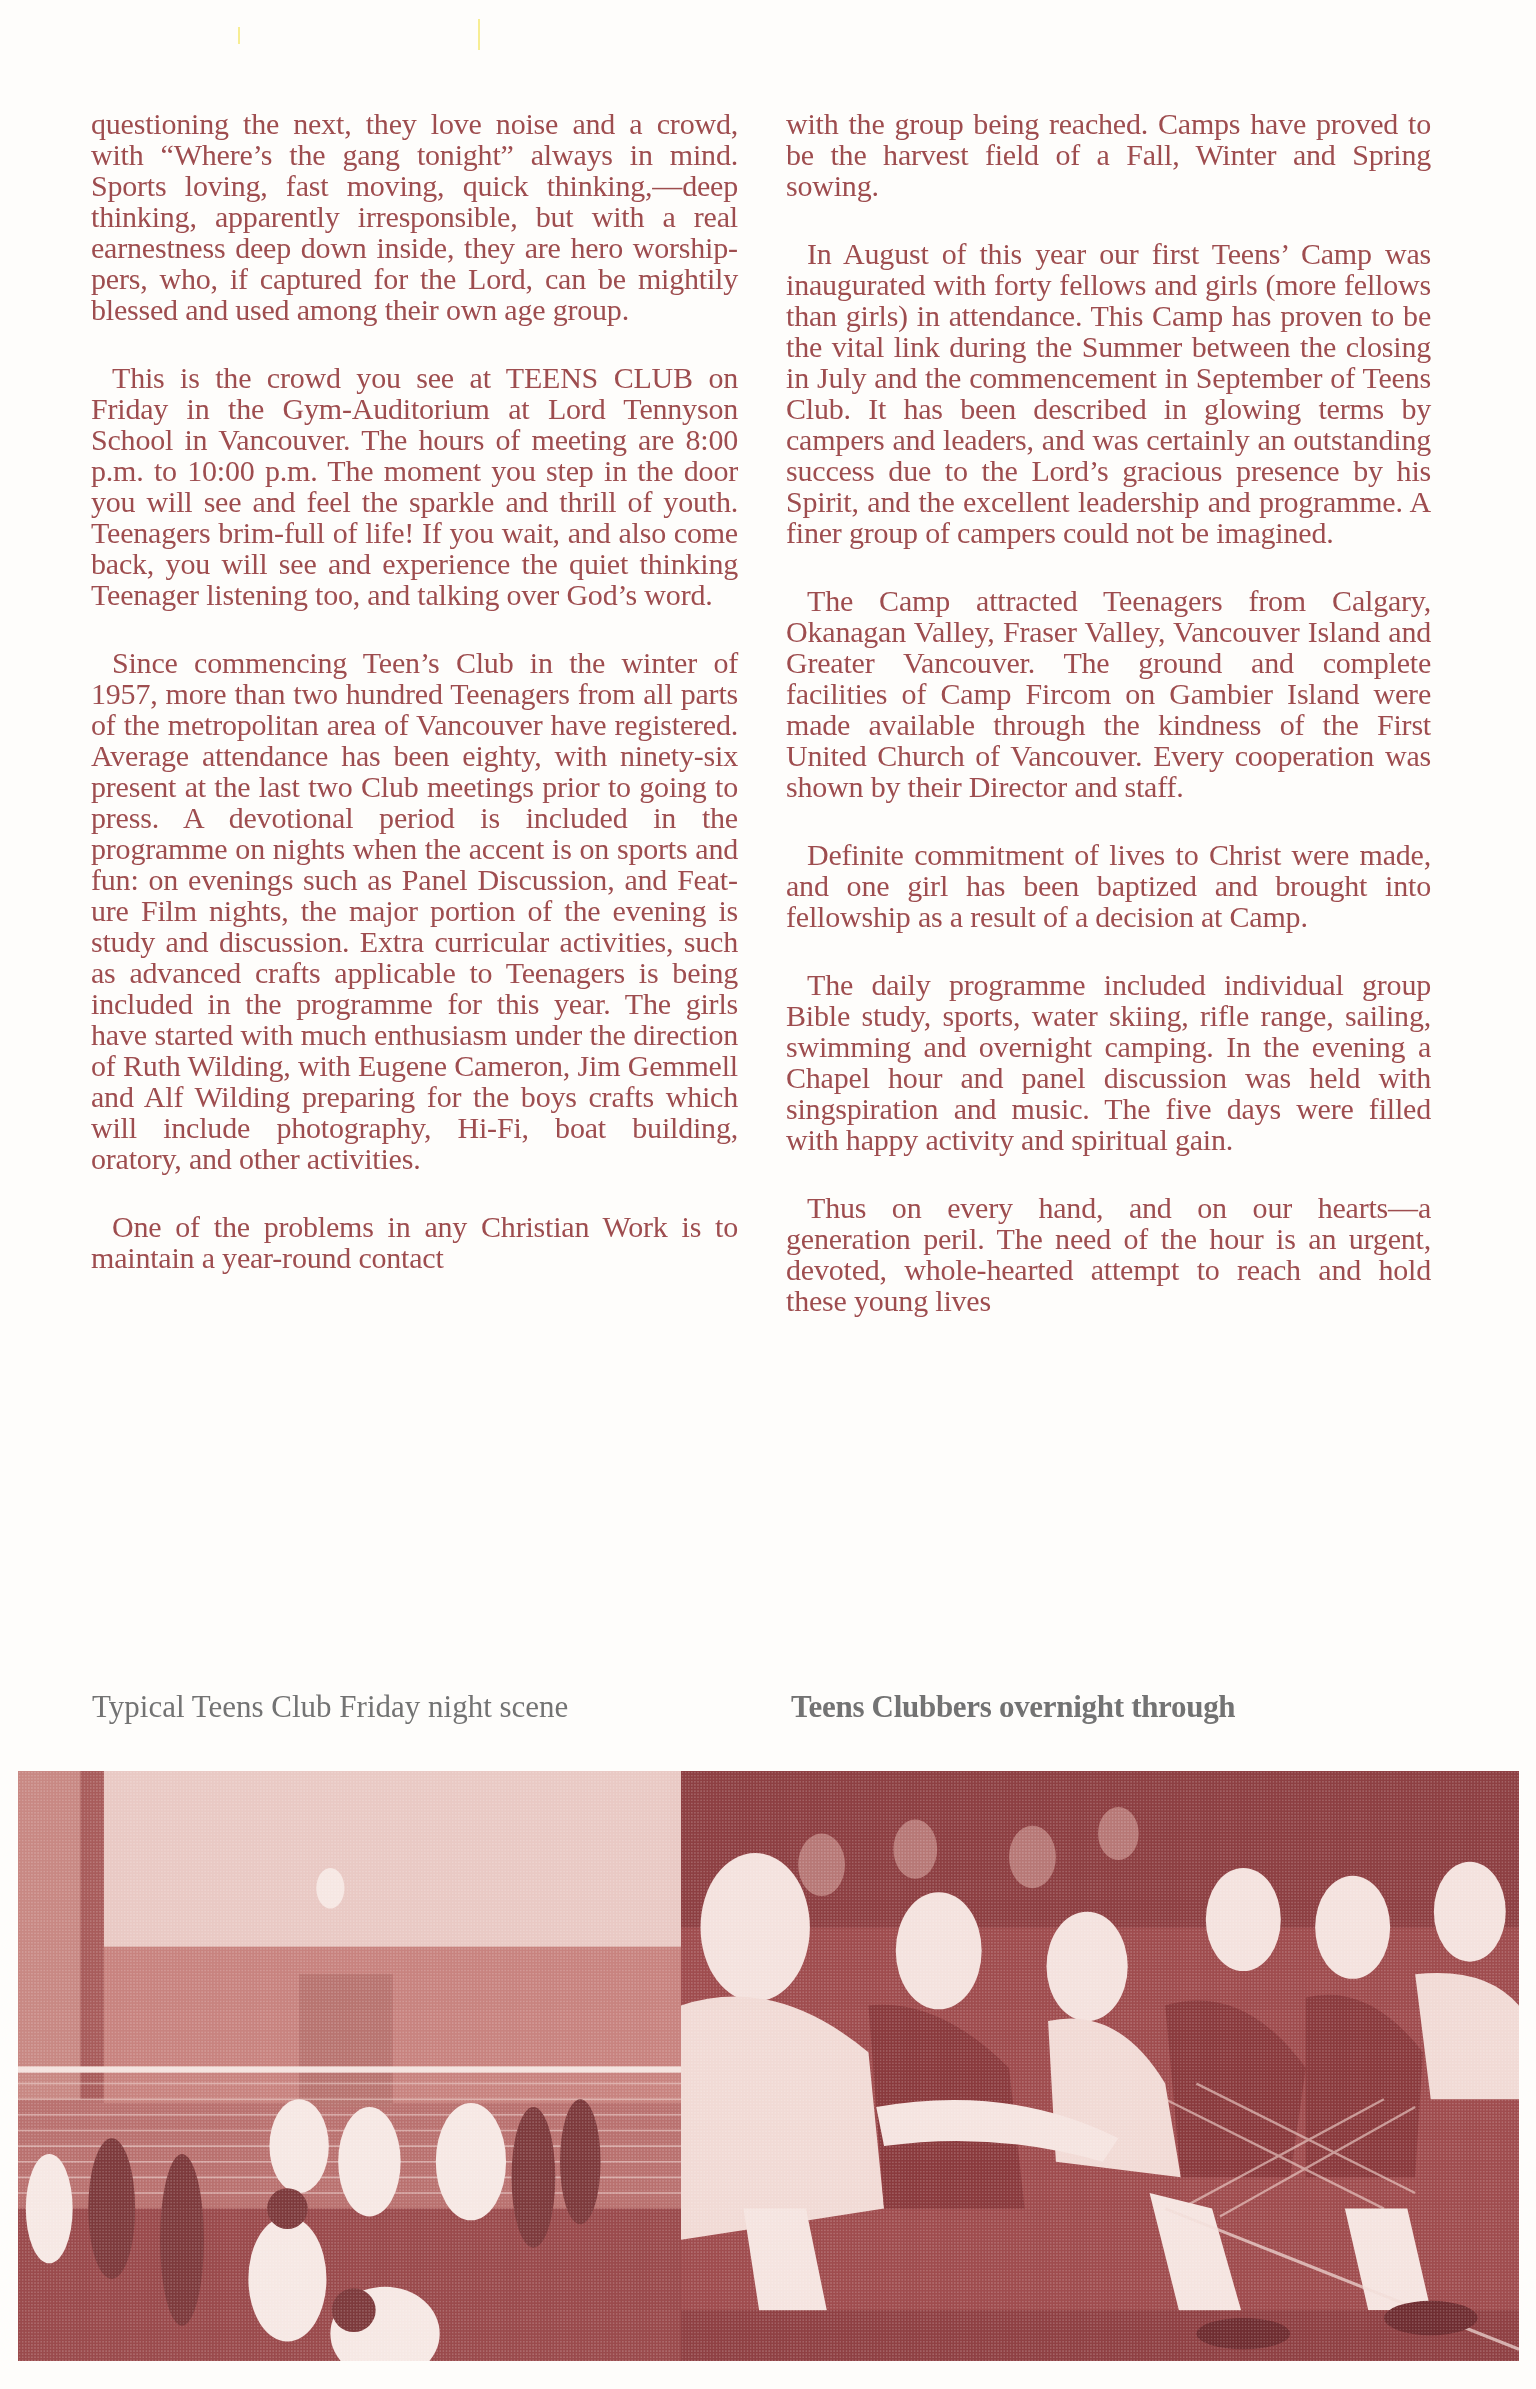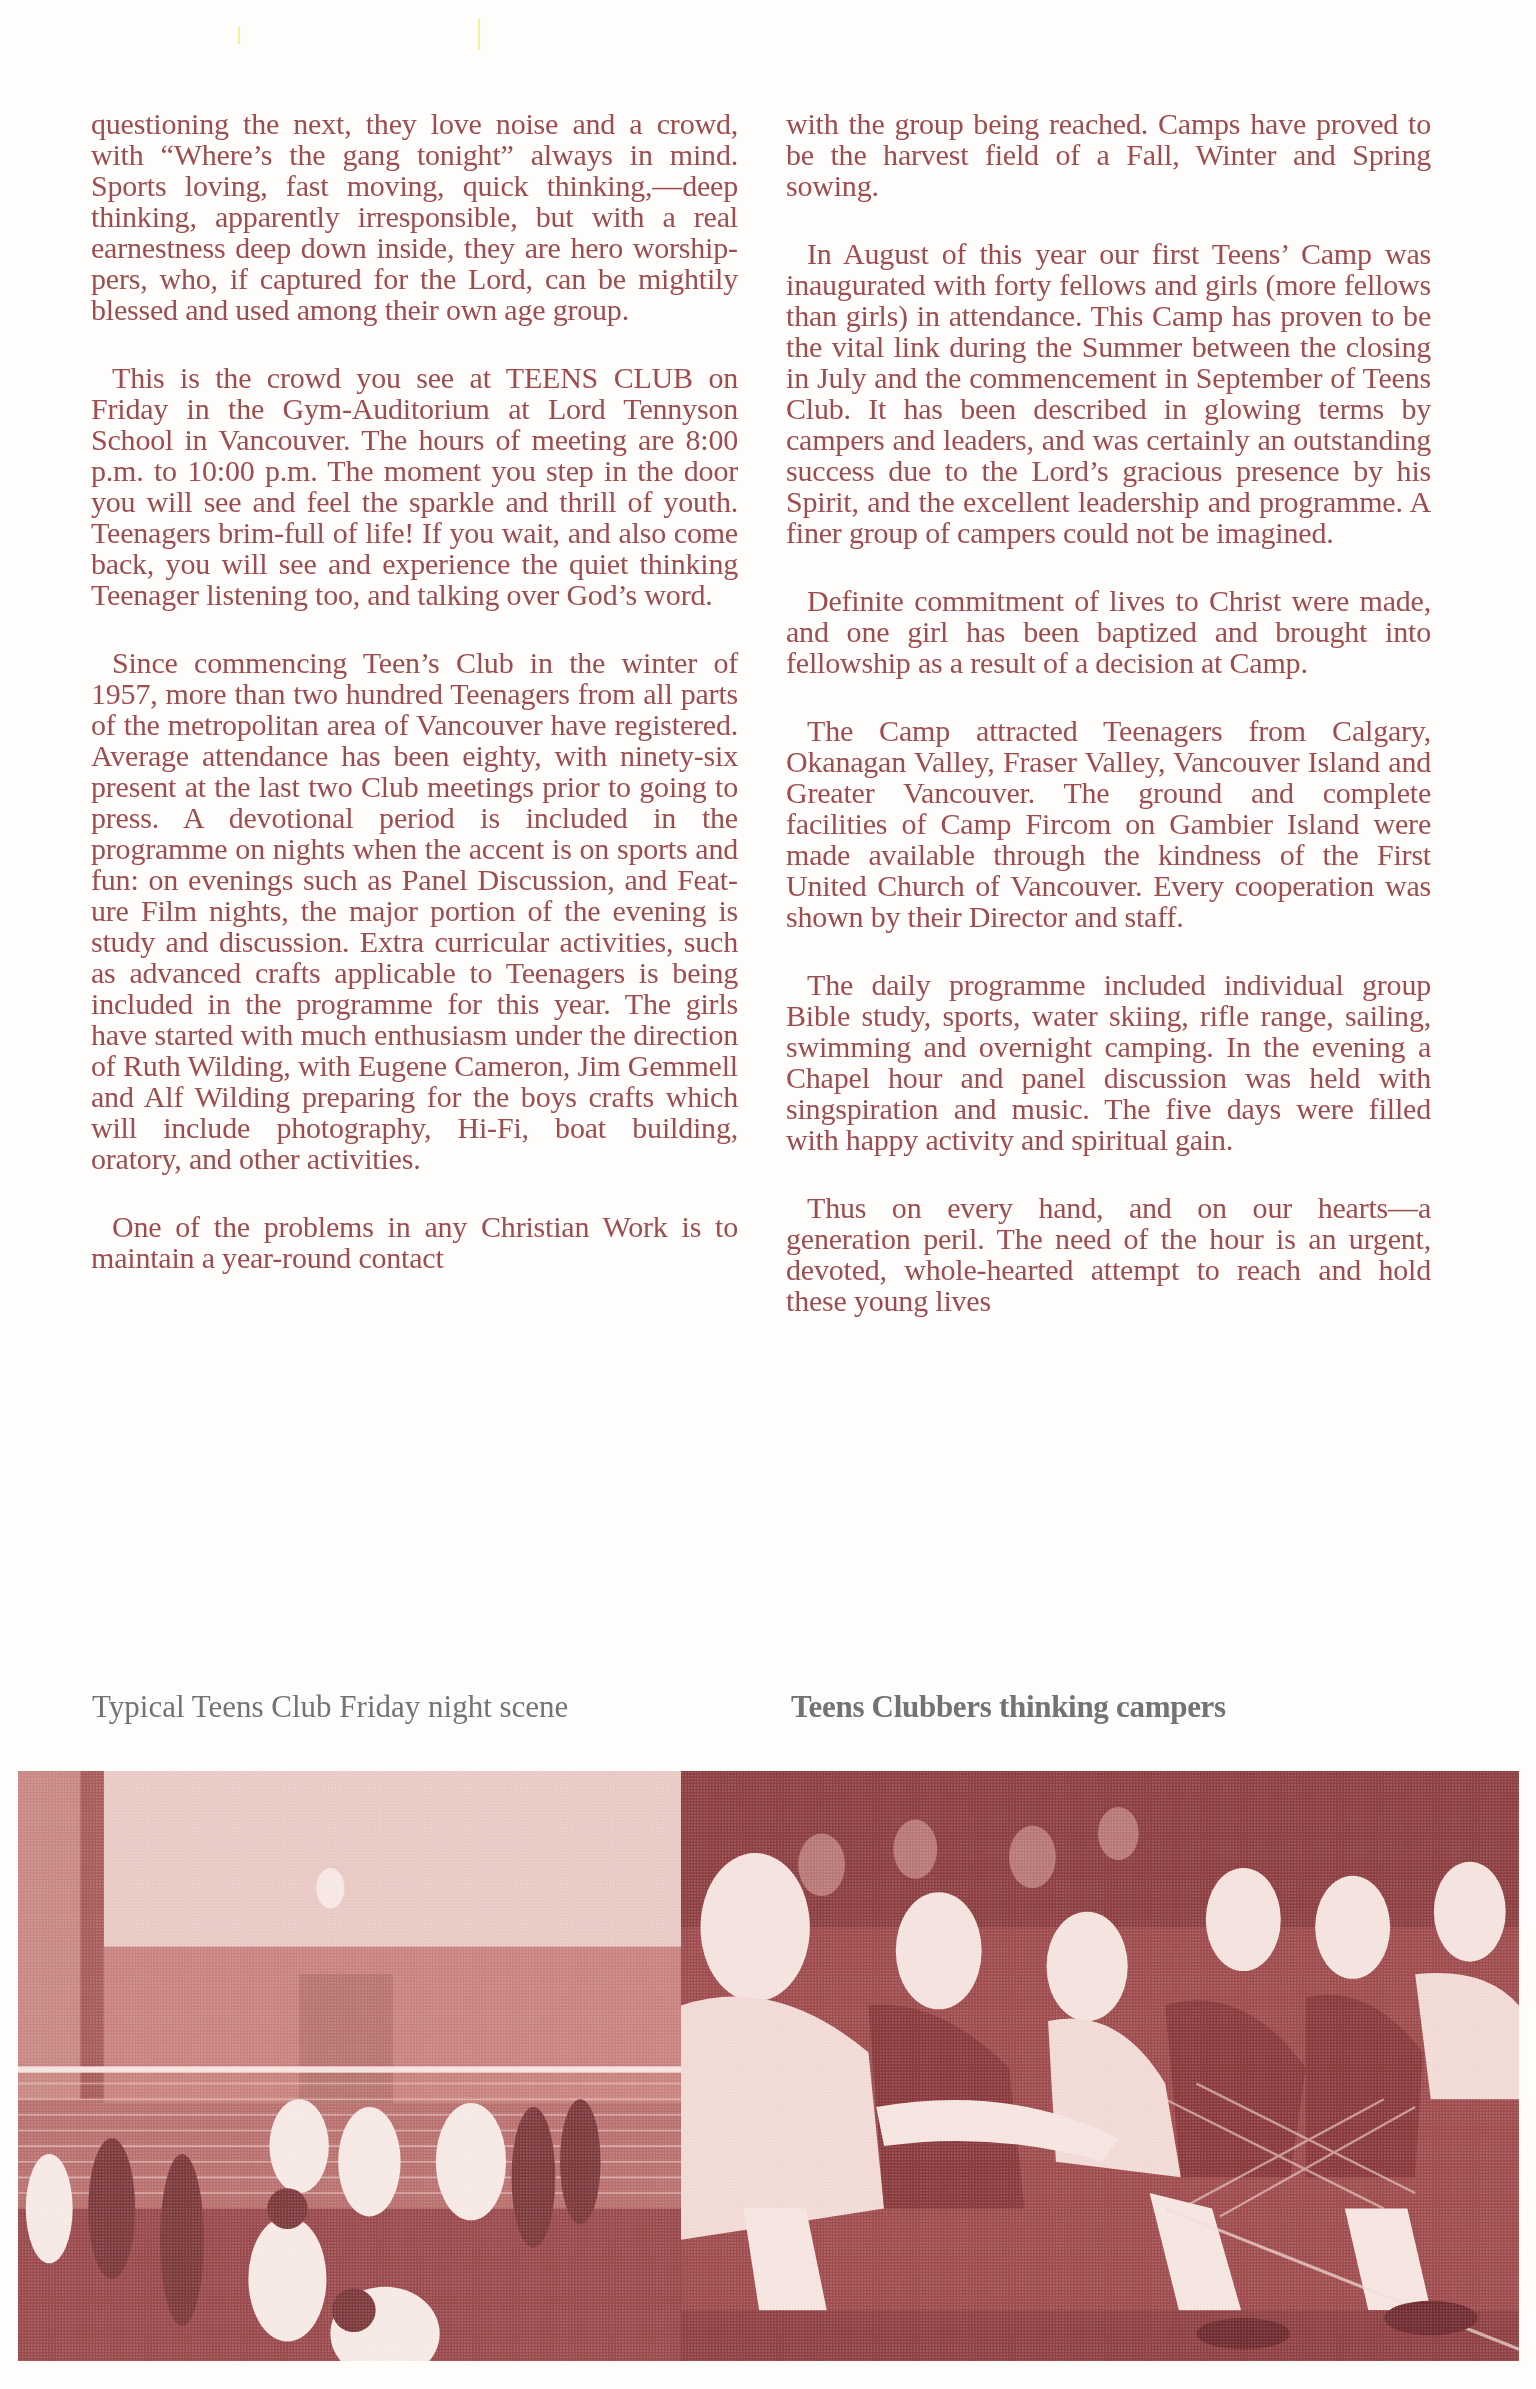--- a/index.html
+++ b/index.html
@@ -64,28 +64,28 @@
 <div class="column col-left">
   <p>questioning the next, they love noise and a crowd, with “Where’s the gang tonight” always in mind. Sports loving, fast moving, quick thinking,—deep thinking, apparently irresponsible, but with a real earnestness deep down inside, they are hero worship­pers, who, if captured for the Lord, can be mightily blessed and used among their own age group.</p>
   <p class="indent">This is the crowd you see at TEENS CLUB on Friday in the Gym-Auditorium at Lord Tennyson School in Vancouver. The hours of meeting are 8:00 p.m. to 10:00 p.m. The moment you step in the door you will see and feel the sparkle and thrill of youth. Teenagers brim-full of life! If you wait, and also come back, you will see and experience the quiet thinking Teen­ager listening too, and talking over God’s word.</p>
   <p class="indent">Since commencing Teen’s Club in the winter of 1957, more than two hundred Teenagers from all parts of the metropoli­tan area of Vancouver have registered. Aver­age attendance has been eighty, with ninety-six present at the last two Club meetings prior to going to press. A devotional period is included in the programme on nights when the accent is on sports and fun: on evenings such as Panel Discussion, and Feat­ure Film nights, the major portion of the evening is study and discussion. Extra cur­ricular activities, such as advanced crafts applicable to Teenagers is being included in the programme for this year. The girls have started with much enthusiasm under the direction of Ruth Wilding, with Eugene Cameron, Jim Gemmell and Alf Wilding preparing for the boys crafts which will in­clude photography, Hi-Fi, boat building, oratory, and other activities.</p>
   <p class="indent last">One of the problems in any Christian Work is to maintain a year-round contact</p>
 </div>
 
 <div class="column col-right">
   <p>with the group being reached. Camps have proved to be the harvest field of a Fall, Winter and Spring sowing.</p>
   <p class="indent">In August of this year our first Teens’ Camp was inaugurated with forty fellows and girls (more fellows than girls) in at­tendance. This Camp has proven to be the vital link during the Summer between the closing in July and the commencement in September of Teens Club. It has been de­scribed in glowing terms by campers and leaders, and was certainly an outstanding success due to the Lord’s gracious presence by his Spirit, and the excellent leadership and programme. A finer group of campers could not be imagined.</p>
+  <p class="indent">The Camp attracted Teenagers from Cal­gary, Okanagan Valley, Fraser Valley, Van­couver Island and Greater Vancouver. The ground and complete facilities of Camp Fircom on Gambier Island were made avail­able through the kindness of the First United Church of Vancouver. Every co­operation was shown by their Director and staff.</p>
   <p class="indent">Definite commitment of lives to Christ were made, and one girl has been baptized and brought into fellowship as a result of a decision at Camp.</p>
-  <p class="indent">The Camp attracted Teenagers from Cal­gary, Okanagan Valley, Fraser Valley, Van­couver Island and Greater Vancouver. The ground and complete facilities of Camp Fircom on Gambier Island were made avail­able through the kindness of the First United Church of Vancouver. Every co­operation was shown by their Director and staff.</p>
   <p class="indent">The daily programme included indivi­dual group Bible study, sports, water ski­ing, rifle range, sailing, swimming and overnight camping. In the evening a Chapel hour and panel discussion was held with singspiration and music. The five days were filled with happy activity and spiritual gain.</p>
   <p class="indent last">Thus on every hand, and on our hearts—a generation peril. The need of the hour is an urgent, devoted, whole-hearted at­tempt to reach and hold these young lives</p>
 </div>
 
 <div class="caption caption-left">Typical Teens Club Friday night scene</div>
-<div class="caption caption-right">Teens Clubbers thinking campers</div>
+<div class="caption caption-right">Teens Clubbers overnight through</div>
 
 <div class="photo photo-left">
   <svg viewBox="0 0 849 755" preserveAspectRatio="none">
     <rect width="849" height="755" fill="#b9716f"></rect>
 
     <rect x="110" y="0" width="739" height="225" fill="#e9c9c4"></rect>
     <rect x="0" y="0" width="110" height="420" fill="#c88883"></rect>
     <rect x="80" y="0" width="30" height="420" fill="#a85c5b"></rect>
 
     <rect x="110" y="225" width="739" height="200" fill="#c8837f"></rect>

